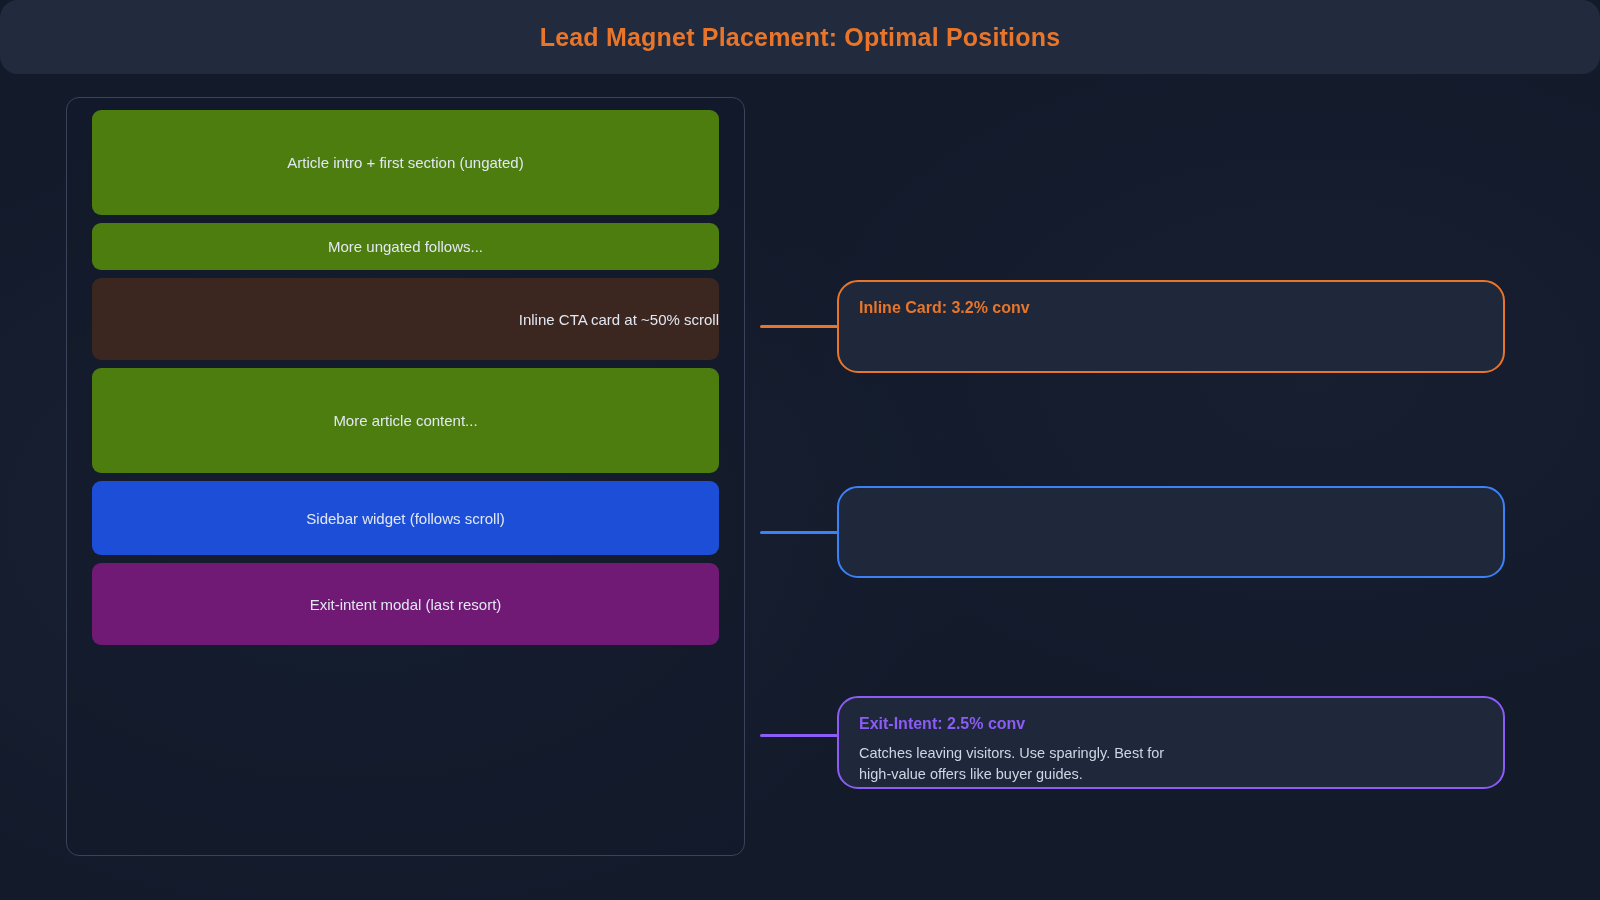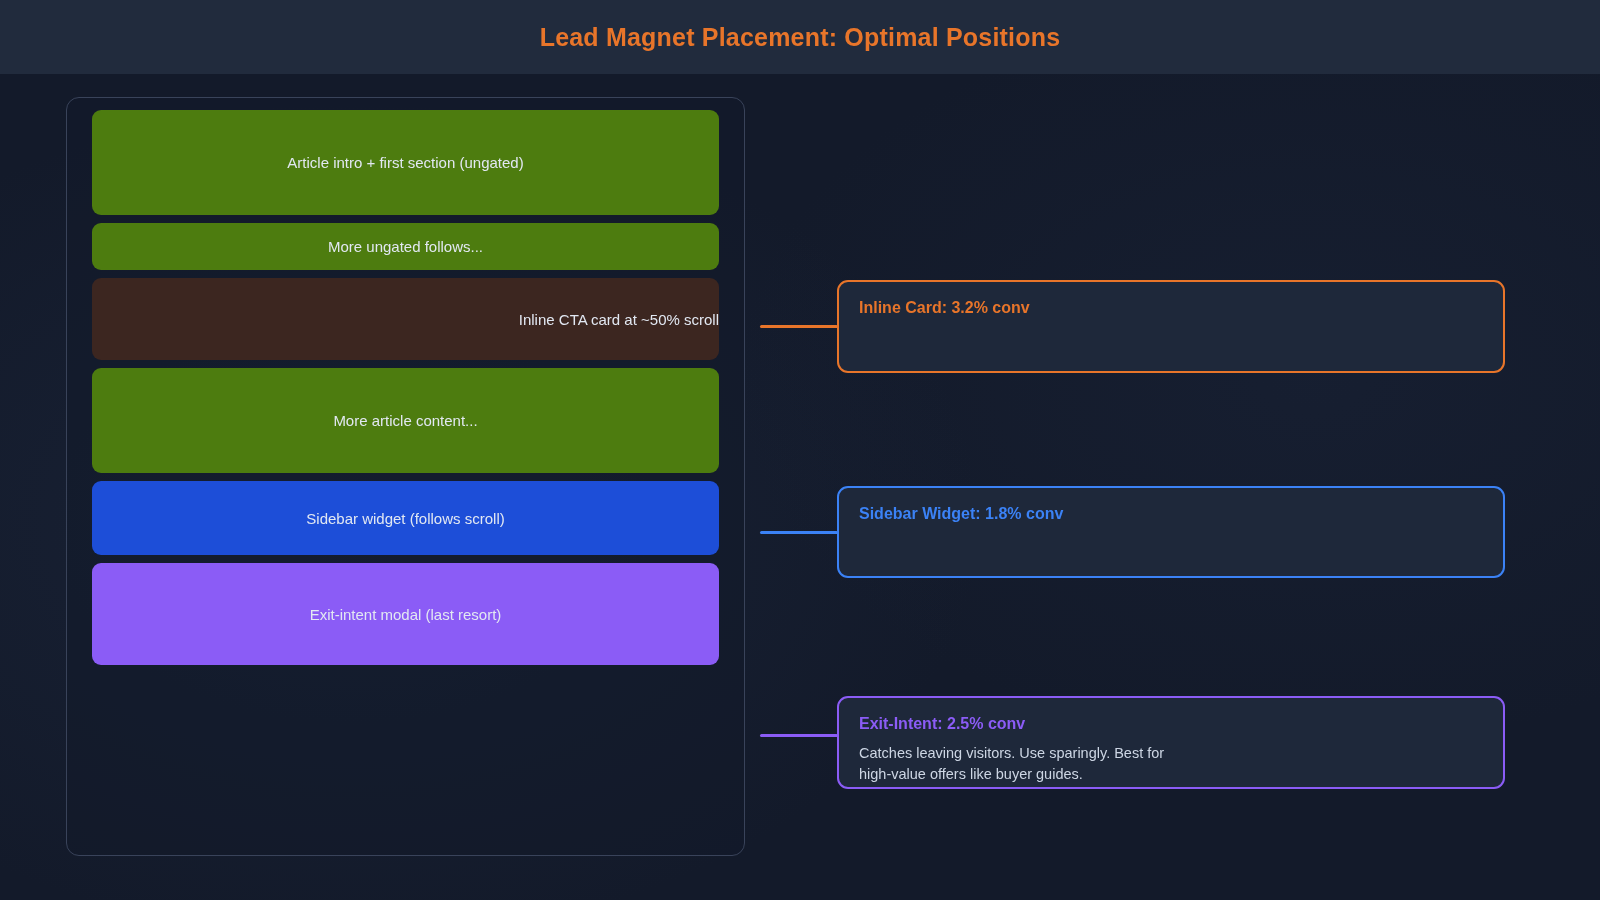--- a/index.html
+++ b/index.html
@@ -30,20 +30,21 @@
   
   .header {
     position: absolute;
     left: 0; top: 0;
     width: 1600px;
     height: 74px;
     background: #212b3d;
     display: flex;
     align-items: center;
     justify-content: center;
+    border-radius: 18px;
   }
   .header-title {
     color: #e8752a;
     font-size: 25px;
     font-weight: bold;
     letter-spacing: 0.2px;
   }
 
   
   .page-frame {
@@ -75,39 +76,39 @@
     background: #4d7c0f;
     position: relative;
   }
   .block-label { pointer-events: none; }
 
   .block.tall     { height: 105px; }
   .block.short    { height: 47px; }
   .block.medium   { height: 105px; }
   .block.cta      { height: 82px; background: #3c2620; justify-content: flex-end; }
   .block.sidebar  { height: 74px; background: #1d4ed8; }
-  .block.exit     { height: 102px; background: #8b5cf6; }
+  .block.exit     { height: 82px; background: #701a75; }
 
   
   .connector {
     position: absolute;
     height: 3px;
     border-radius: 2px;
   }
   .connector.c-inline  { left: 760px; top: 325px; width: 78px; background: #e8752a; }
   .connector.c-sidebar { left: 760px; top: 531px; width: 78px; background: #3b82f6; }
   .connector.c-exit    { left: 760px; top: 734px; width: 78px; background: #8b5cf6; }
 
   
   .note {
     position: absolute;
     left: 837px;
     width: 668px;
     background: #1e283a;
-    border-radius: 11px;
+    border-radius: 21px;
     border: 2px solid;
     padding: 17px 20px 18px 20px;
   }
   .note-title {
     font-size: 16px;
     font-weight: bold;
     margin-bottom: 10px;
   }
   .note-body {
     font-size: 14.5px;
@@ -159,20 +160,19 @@
 
 <div class="connector c-inline"></div>
 <div class="connector c-sidebar"></div>
 <div class="connector c-exit"></div>
 
 <div class="note n-inline">
   <div class="note-title">Inline Card: 3.2% conv</div>
 </div>
 
 <div class="note n-sidebar">
-  <div class="note-title">Sidebar Widget: 1.8% conv</div>
 </div>
 
 <div class="note n-exit">
   <div class="note-title">Exit-Intent: 2.5% conv</div>
   <div class="note-body">Catches leaving visitors. Use sparingly. Best for
 high-value offers like buyer guides.</div>
 </div>
 
 </body></html>

